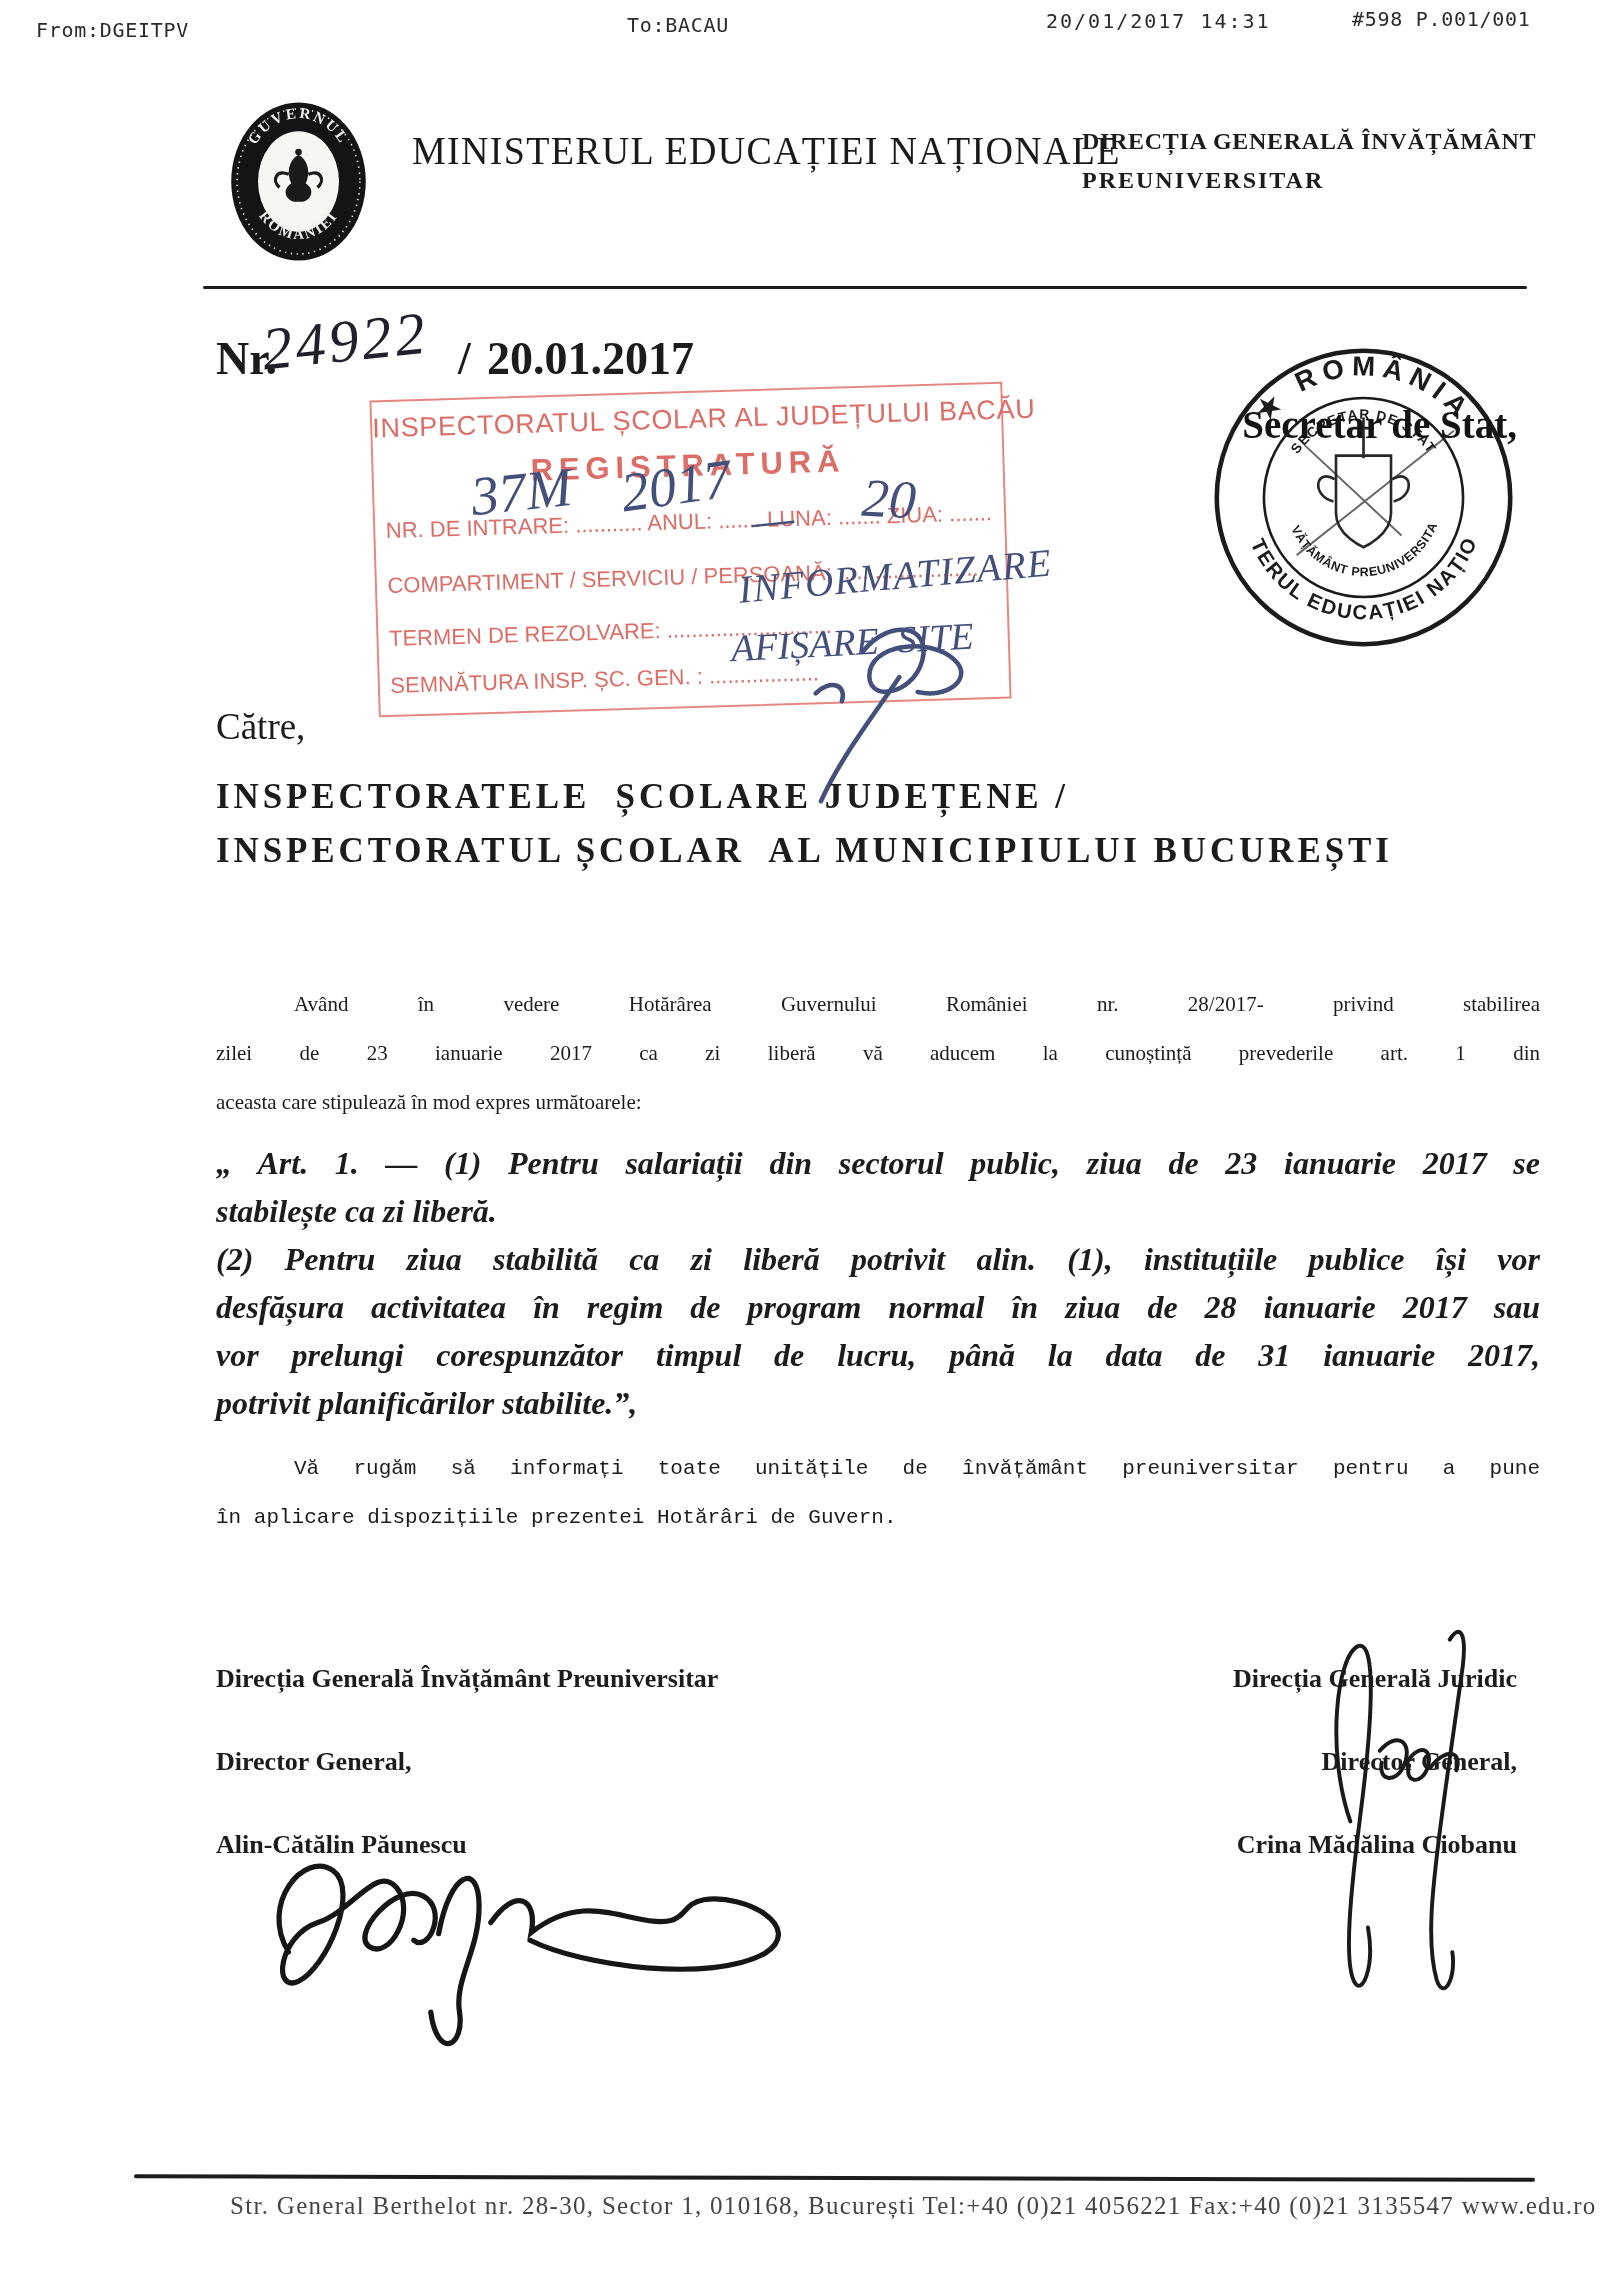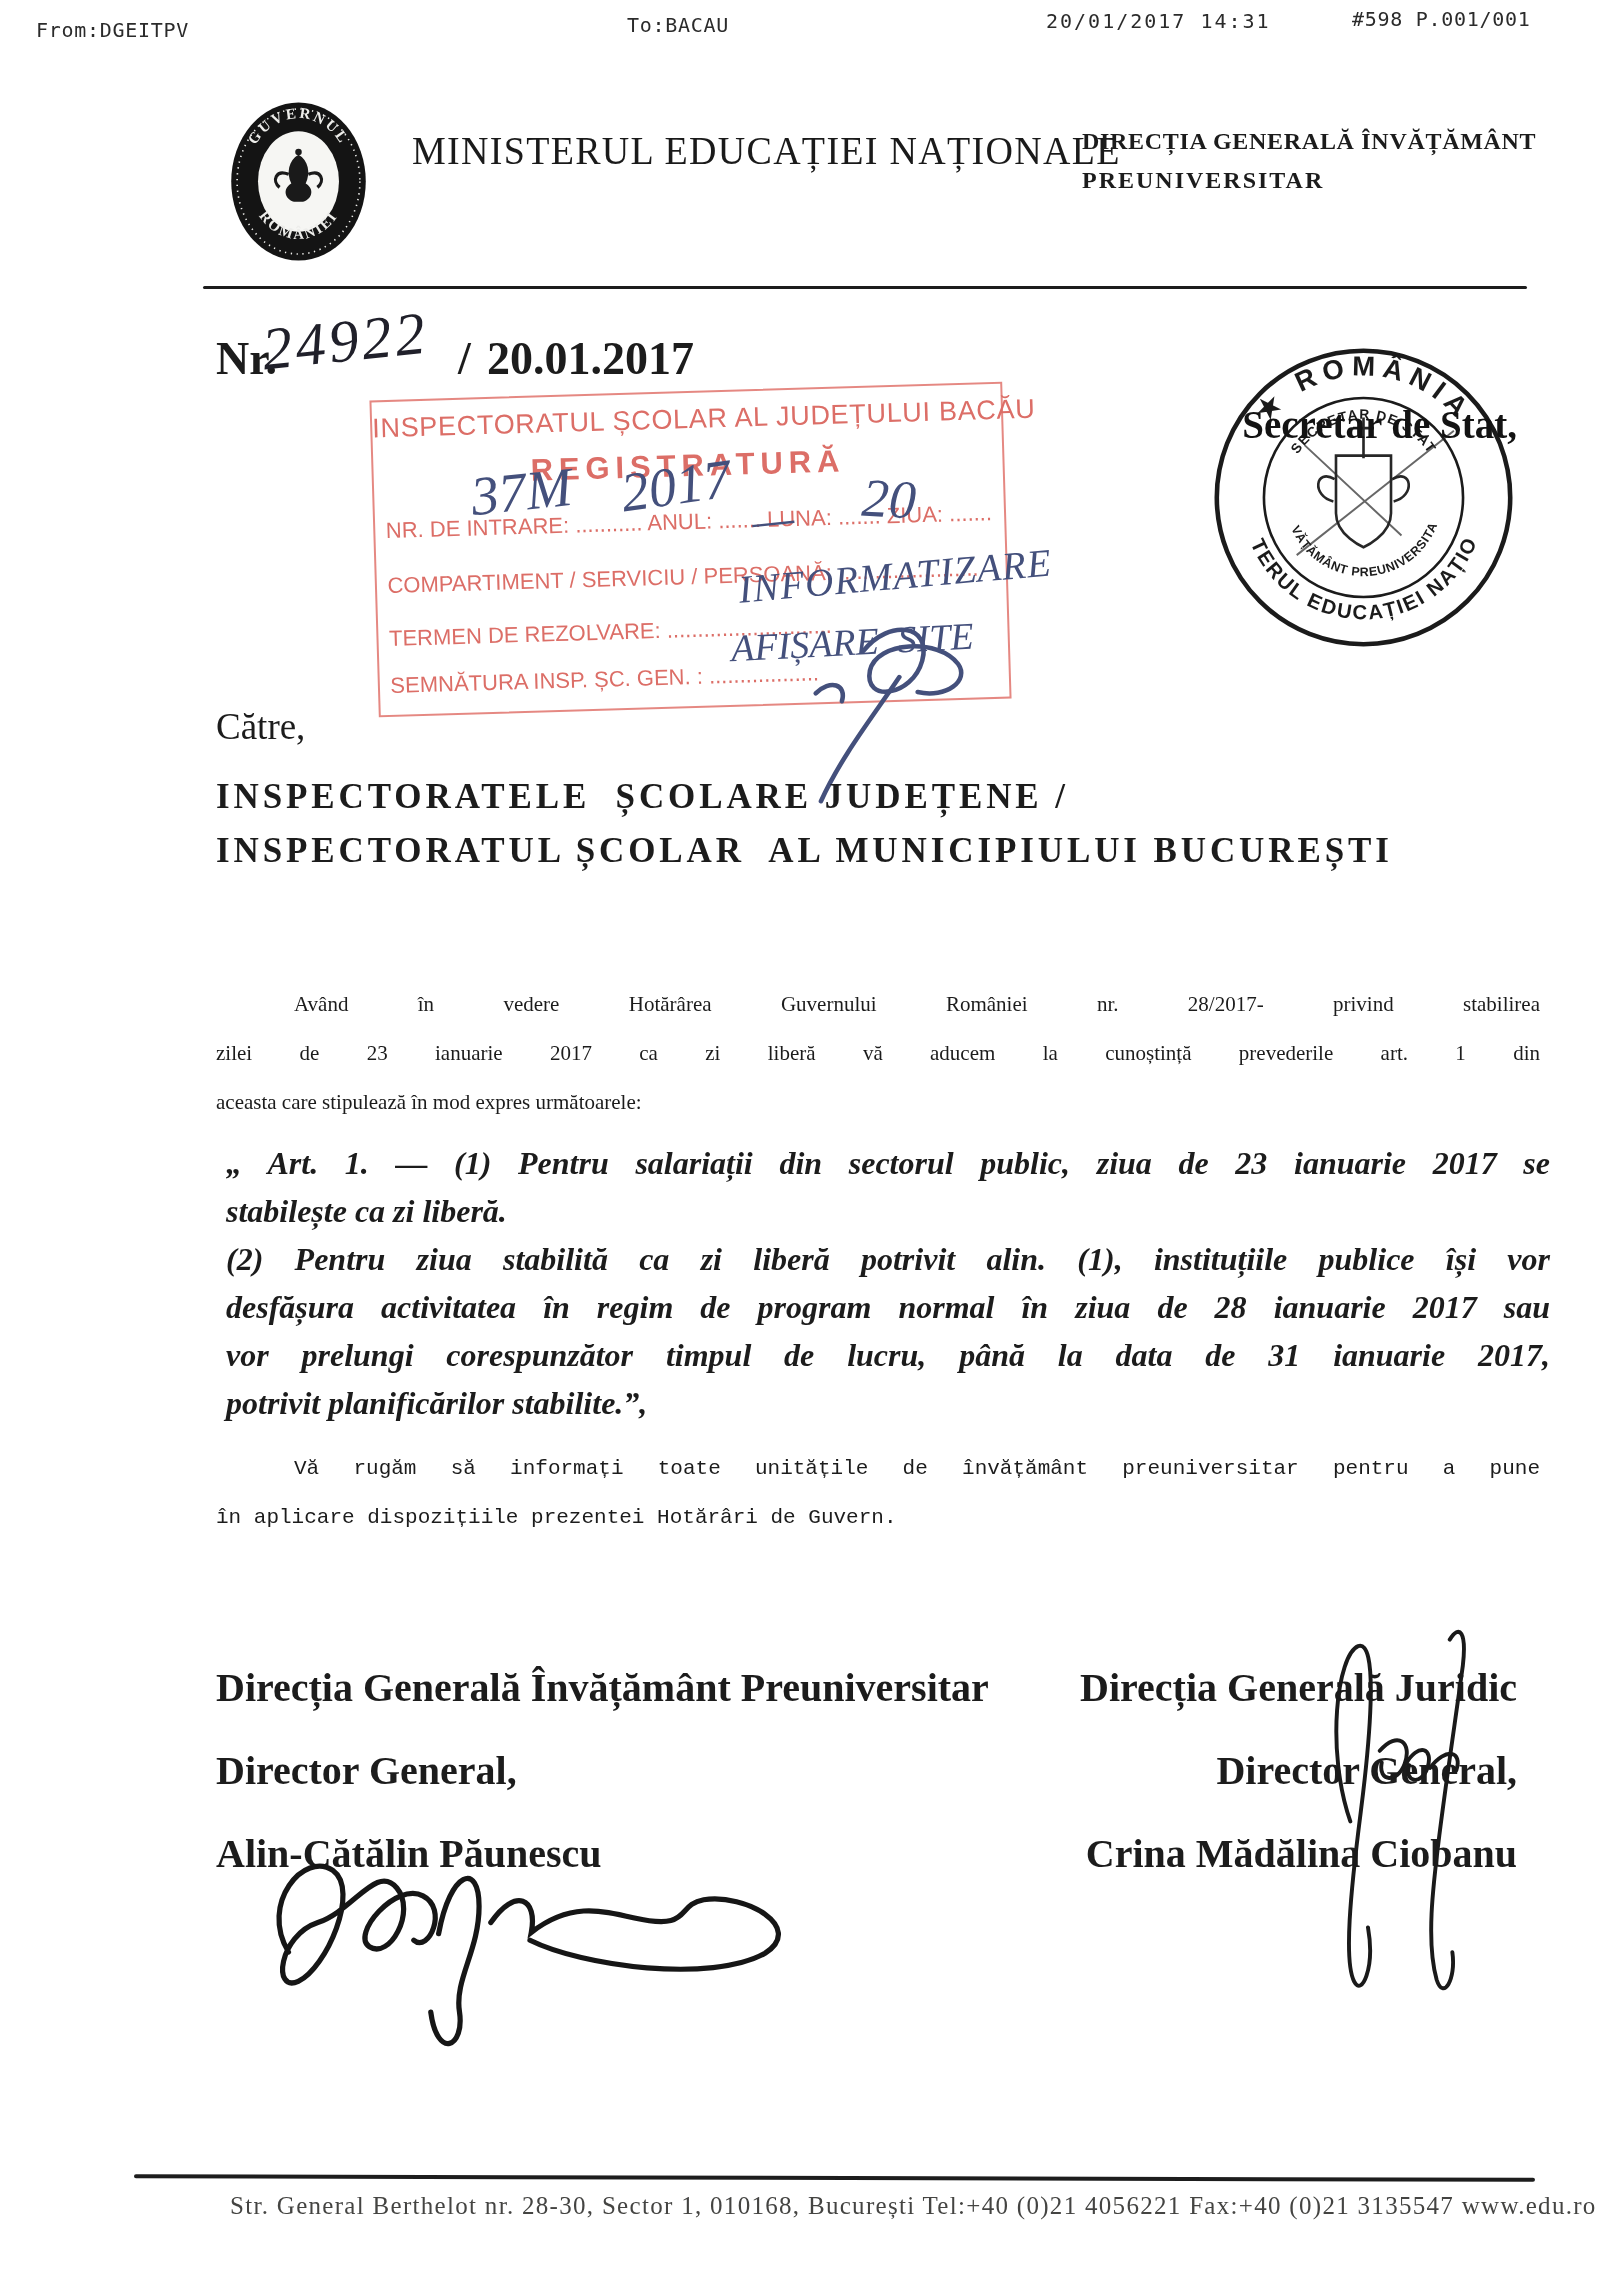--- a/index.html
+++ b/index.html
@@ -20,21 +20,21 @@
   .stamp .row{position:absolute;white-space:pre;}
   .st-inst{top:10.5px;width:100%;text-align:center;font-size:27px;letter-spacing:0.7px;}
   .st-reg{top:55px;width:100%;text-align:center;font-size:31px;font-weight:bold;letter-spacing:5.9px;}
   .st-f{font-size:22px;left:10.5px;letter-spacing:0px;}
   .salut{font-size:37px;}
   .addr{font-size:35px;font-weight:bold;letter-spacing:3.9px;white-space:pre;}
   .block{width:1324px;}
   .bline{font-size:21px;height:49px;line-height:49px;white-space:normal;}
   .qline{font-size:32px;height:48px;line-height:48px;font-weight:bold;font-style:italic;}
   .indent{padding-left:78px;}
-  .sig-label{font-size:40px;font-weight:bold;white-space:pre;}
+  .sig-label{font-size:26px;font-weight:bold;white-space:pre;}
   .right-col{width:654px;text-align:right;}
   .approval{width:569px;text-align:right;font-size:39px;font-weight:bold;color:#131313;z-index:5;}
   .footer-text{font-size:25px;letter-spacing:1.3px;color:#30302e;opacity:.9;white-space:pre;}
   svg{display:block;}
 </style>
 </head>
 <body>
 
 <div id="page">
 
@@ -130,21 +130,21 @@
   <div class="abs salut" style="left:216px;top:705px;">Către,</div>
   <div class="abs addr" style="left:216px;top:777px;">INSPECTORATELE  ȘCOLARE JUDEȚENE /</div>
   <div class="abs addr" style="left:216px;top:831px;">INSPECTORATUL ȘCOLAR  AL MUNICIPIULUI BUCUREȘTI</div>
 
   <div class="abs block" style="left:216px;top:980px;">
     <div class="bline fill indent">Având în vedere Hotărârea Guvernului României nr. 28/2017- privind stabilirea</div>
     <div class="bline fill">zilei de 23 ianuarie 2017 ca zi liberă vă aducem la cunoștință prevederile art. 1 din</div>
     <div class="bline">aceasta care stipulează în mod expres următoarele:</div>
   </div>
 
-  <div class="abs block" style="left:226px;top:1139px;">
+  <div class="abs block" style="left:216px;top:1139px;">
     <div class="qline fill">„ Art. 1. — (1) Pentru salariații din sectorul public, ziua de 23 ianuarie 2017 se</div>
     <div class="qline">stabilește ca zi liberă.</div>
     <div class="qline fill">(2) Pentru ziua stabilită ca zi liberă potrivit alin. (1), instituțiile publice își vor</div>
     <div class="qline fill">desfășura activitatea în regim de program normal în ziua de 28 ianuarie 2017 sau</div>
     <div class="qline fill">vor prelungi corespunzător timpul de lucru, până la data de 31 ianuarie 2017,</div>
     <div class="qline">potrivit planificărilor stabilite.”,</div>
   </div>
 
   <div class="abs block" style="left:216px;top:1444px;font-family:Liberation Mono, monospace;">
     <div class="bline fill indent">Vă rugăm să informați toate unitățile de învățământ preuniversitar pentru a pune</div>

